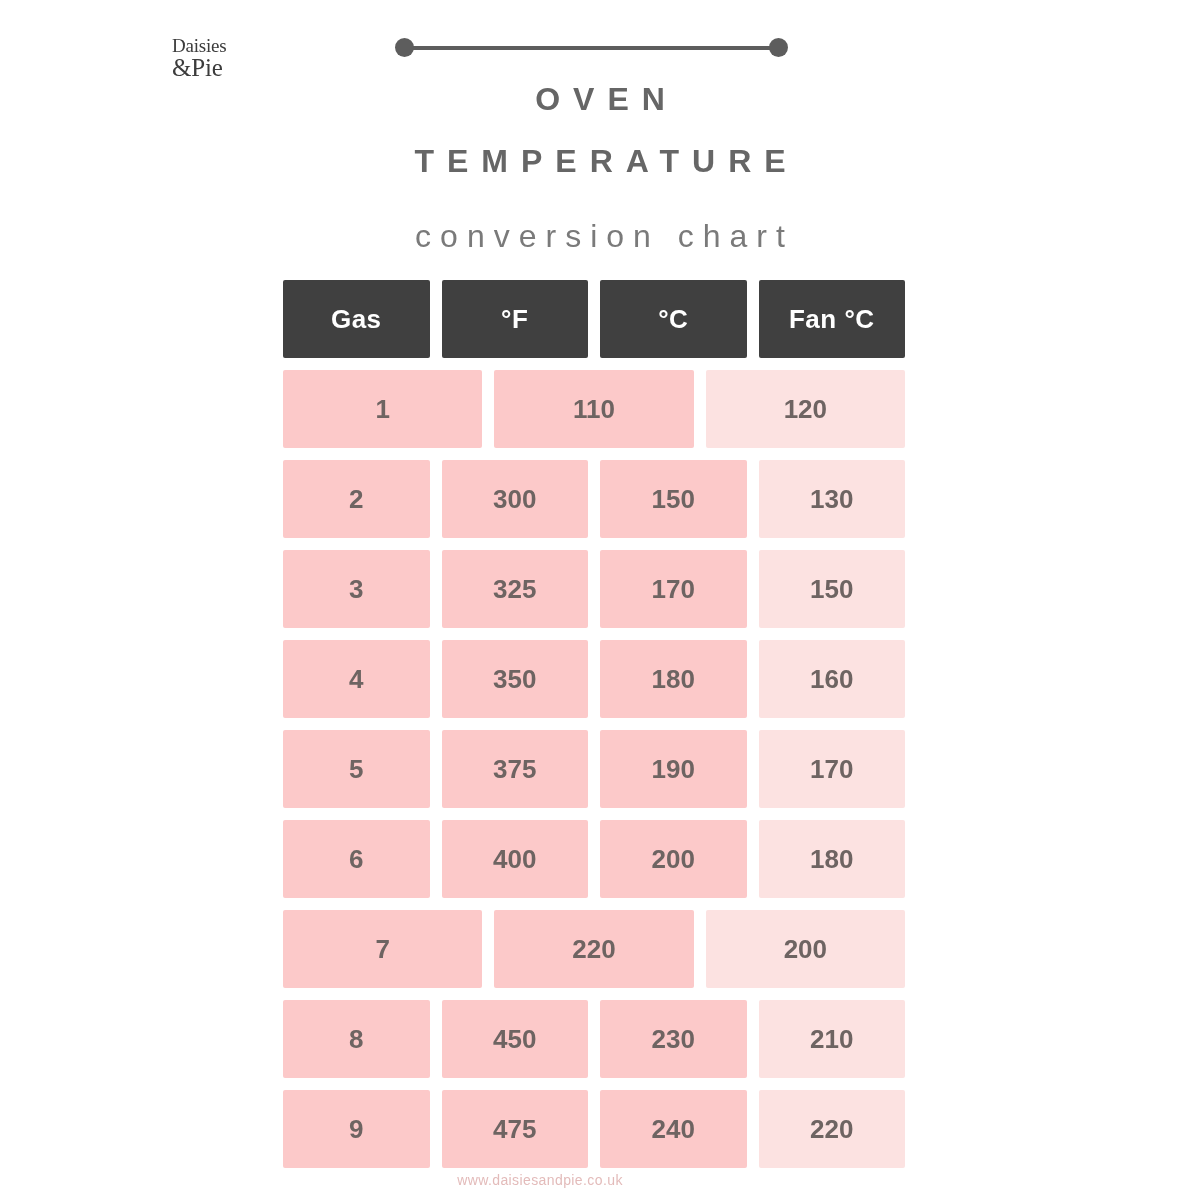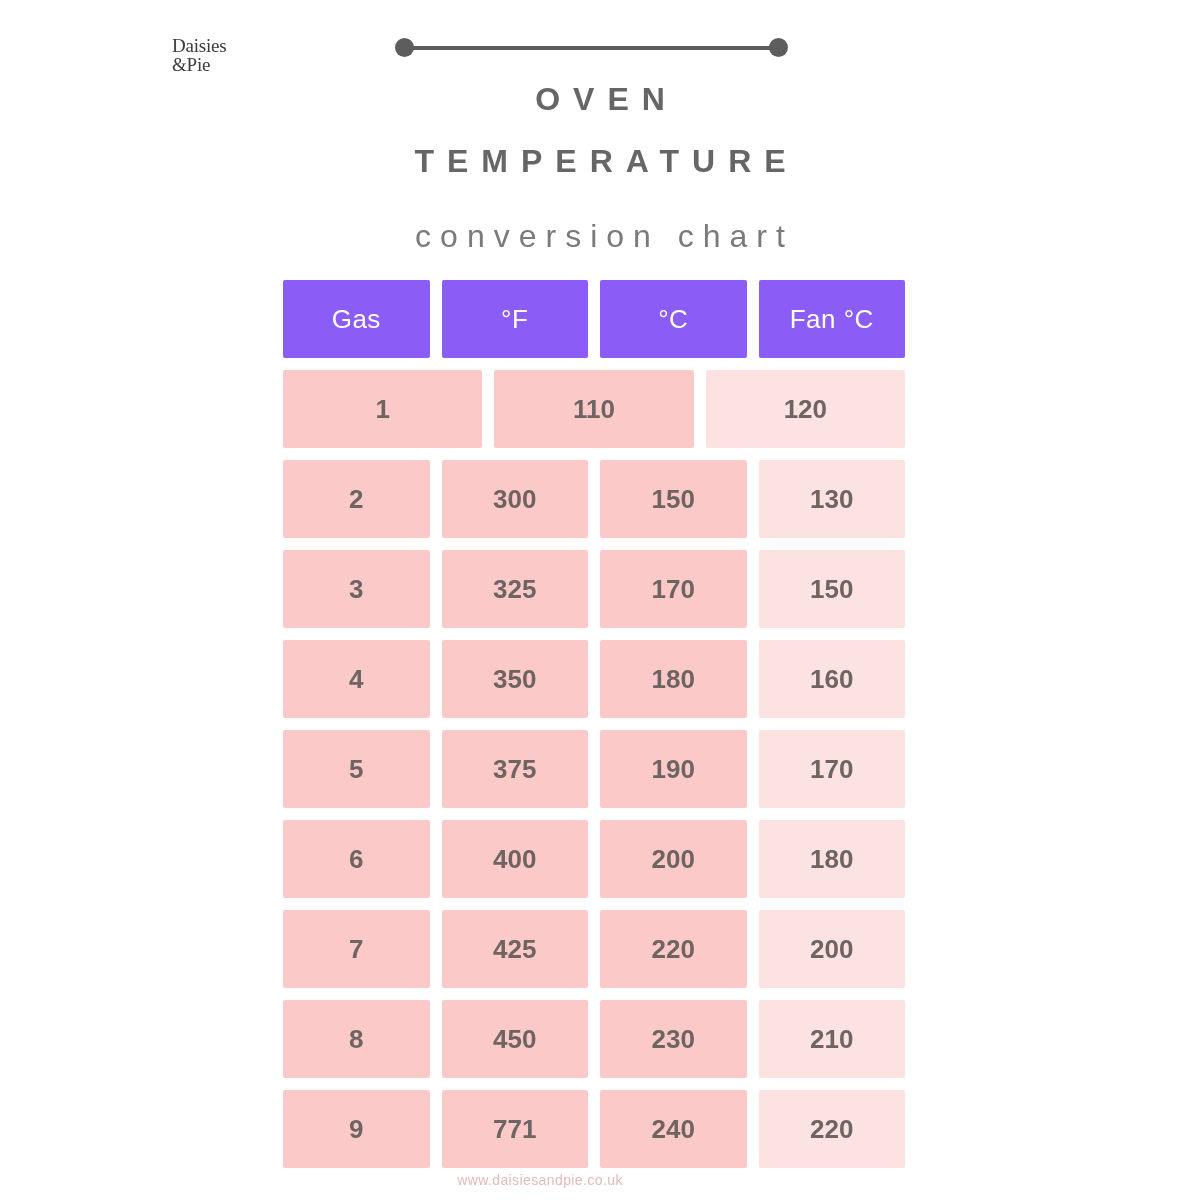--- a/index.html
+++ b/index.html
@@ -20,21 +20,21 @@
     position: absolute;
     left: 172px;
     top: 28px;
     font-family: "Liberation Serif", serif;
     color: #3c3c3c;
     line-height: 1.02;
     letter-spacing: -0.2px;
     margin-top: 8px;
   }
   .brand-line1 { font-size: 19px; display: block; }
-  .brand-line2 { font-size: 19px; display: block; }
+  .brand-line2 { font-size: 25px; display: block; }
 
   
   .divider {
     position: absolute;
     left: 395px;
     top: 38px;
     width: 393px;
     height: 20px;
   }
   .divider-line {
@@ -97,24 +97,24 @@
   .cell {
     flex: 1 1 0;
     height: 78px;
     display: flex;
     align-items: center;
     justify-content: center;
     border-radius: 2px;
     box-sizing: border-box;
   }
   .header-row .cell {
-    background: #8b5cf6;
+    background: #404040;
     color: #ffffff;
     font-size: 26px;
-    font-weight: normal;
+    font-weight: bold;
     letter-spacing: 0.5px;
   }
   .data-row .cell {
     background: #fcc9c9;
     color: #6e6462;
     font-size: 26px;
     font-weight: bold;
   }
   .data-row .cell.col-4 {
     background: #fce2e1;
@@ -197,34 +197,33 @@
 
   <div class="row data-row">
     <div class="cell col-1">6</div>
     <div class="cell col-2">400</div>
     <div class="cell col-3">200</div>
     <div class="cell col-4">180</div>
   </div>
 
   <div class="row data-row">
     <div class="cell col-1">7</div>
-    <div class="cell col-2">425</div>
     <div class="cell col-3">220</div>
     <div class="cell col-4">200</div>
   </div>
 
   <div class="row data-row">
     <div class="cell col-1">8</div>
     <div class="cell col-2">450</div>
     <div class="cell col-3">230</div>
     <div class="cell col-4">210</div>
   </div>
 
   <div class="row data-row">
     <div class="cell col-1">9</div>
-    <div class="cell col-2">771</div>
+    <div class="cell col-2">475</div>
     <div class="cell col-3">240</div>
     <div class="cell col-4">220</div>
   </div>
 
 </div>
 
 <div class="footer">www.daisiesandpie.co.uk</div>
 
 </body></html>

